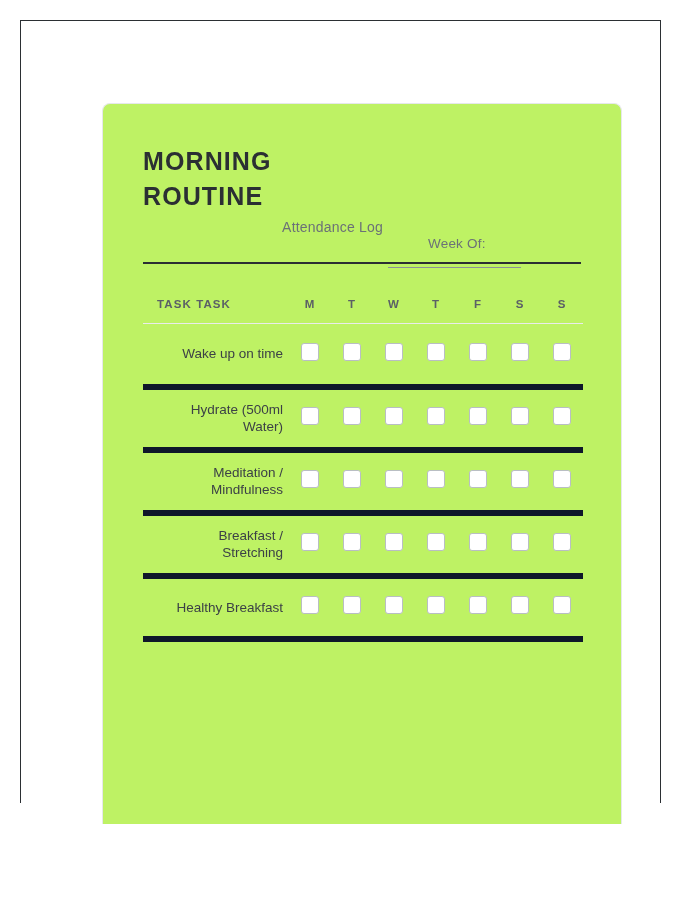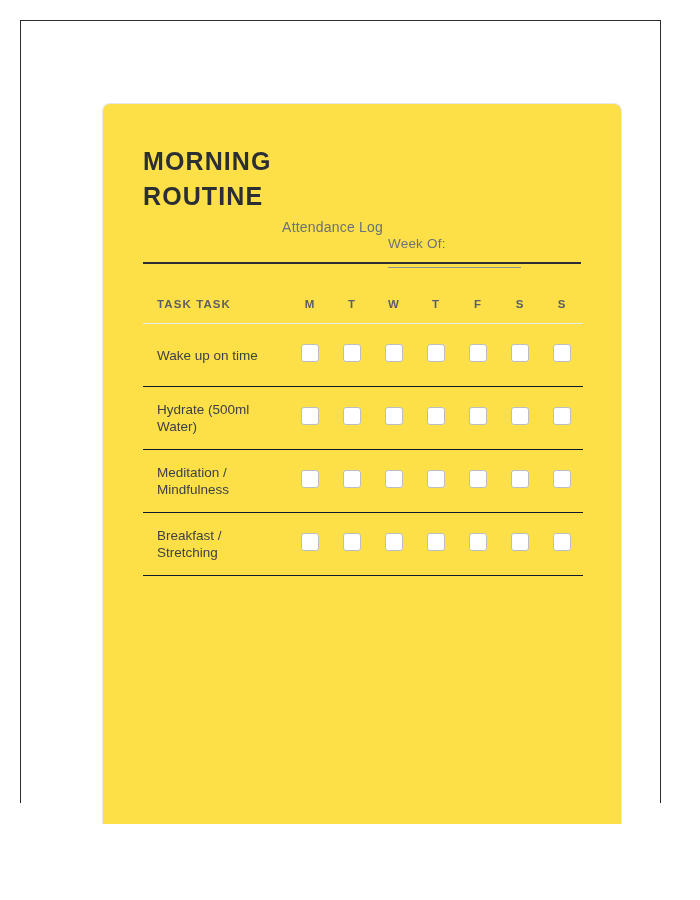--- a/index.html
+++ b/index.html
@@ -24,21 +24,21 @@
     background: #ffffff;
   }
 
   
   .card {
     position: absolute;
     left: 81px;
     top: 82px;
     width: 520px;
     height: 721px;
-    background: #fde047;
+    background: #bef264;
     border: 1px solid #e6e8ea;
     border-bottom: none;
     border-radius: 8px 8px 0 0;
     overflow: hidden;
   }
 
   .card-inner {
     padding: 40px 40px 0 40px;
   }
 
@@ -71,20 +71,21 @@
     position: absolute;
     left: 245px;
     top: 92px;
     width: 140px;
   }
 
   .week-of-label {
     font-size: 13.5px;
     color: #6b7177;
     letter-spacing: 0.2px;
+    margin-left: 40px;
   }
 
   .week-of-line {
     margin-top: 16px;
     width: 133px;
     height: 0;
     border-bottom: 1.2px solid #8b9096;
   }
 
   .header-rule {
@@ -118,21 +119,22 @@
     text-align: left;
     padding-left: 14px;
     letter-spacing: 1.1px;
   }
 
   .task-table thead tr {
     border-bottom: 1px solid #e9ebec;
   }
 
   .task-table tbody tr {
-    border-bottom: 1px solid #0f172a;
+    border-bottom: 6px solid #0f172a;
+    text-align: right;
   }
 
   .task-table tbody td {
     padding: 0;
     height: 63px;
     vertical-align: middle;
   }
 
   .task-label {
     font-size: 13.5px;
@@ -250,19 +252,31 @@
                 <div class="task-label">Breakfast / Stretching</div>
               </td>
               <td class="cb-cell"><div class="checkbox"></div></td>
               <td class="cb-cell"><div class="checkbox"></div></td>
               <td class="cb-cell"><div class="checkbox"></div></td>
               <td class="cb-cell"><div class="checkbox"></div></td>
               <td class="cb-cell"><div class="checkbox"></div></td>
               <td class="cb-cell"><div class="checkbox"></div></td>
               <td class="cb-cell"><div class="checkbox"></div></td>
             </tr>
+            <tr>
+              <td>
+                <div class="task-label">Healthy Breakfast</div>
+              </td>
+              <td class="cb-cell"><div class="checkbox"></div></td>
+              <td class="cb-cell"><div class="checkbox"></div></td>
+              <td class="cb-cell"><div class="checkbox"></div></td>
+              <td class="cb-cell"><div class="checkbox"></div></td>
+              <td class="cb-cell"><div class="checkbox"></div></td>
+              <td class="cb-cell"><div class="checkbox"></div></td>
+              <td class="cb-cell"><div class="checkbox"></div></td>
+            </tr>
           </tbody>
       </table>
 
 
     </div>
   </div>
 </div>
 
 </body></html>

